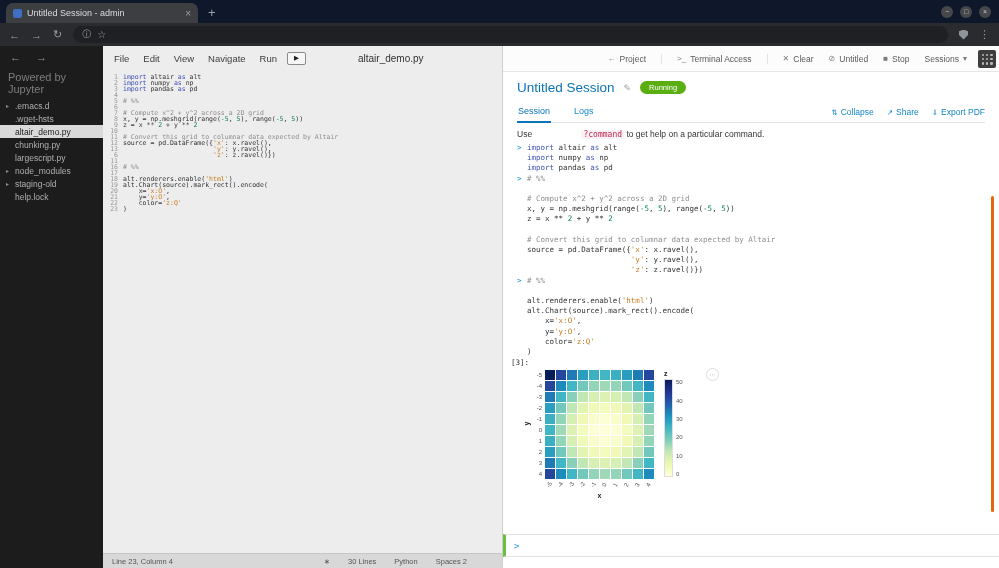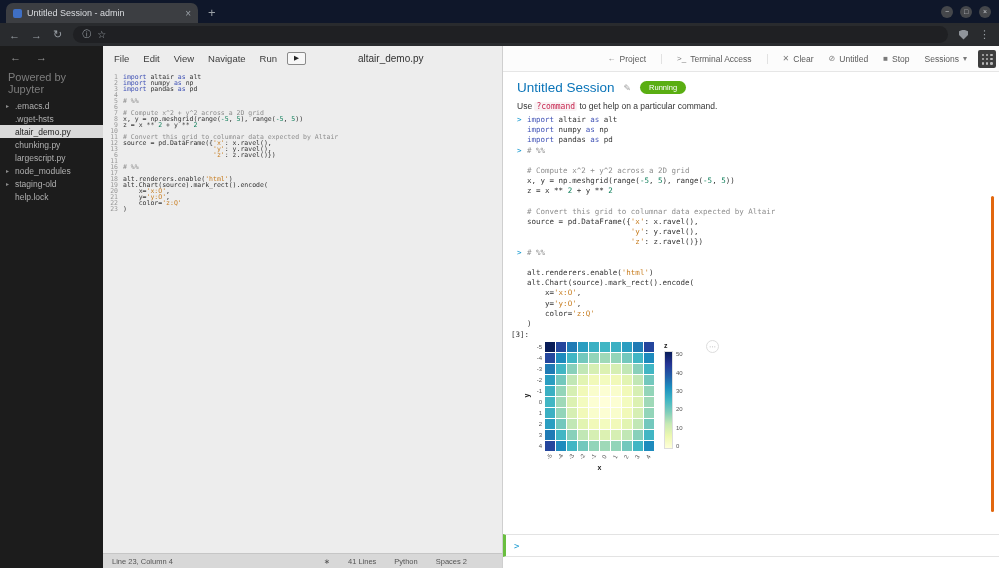--- a/index.html
+++ b/index.html
@@ -70,21 +70,21 @@
   .pencil { font-size:9px; color:#9a9a9a; cursor:pointer; }
   .badge { background:#5aae12; color:#fff; font-size:7.5px; padding:2px 9px; border-radius:9px; }
   .byline { margin-top:3px; font-size:8.5px; color:#555; }
   .tabs-row { margin-top:8px; display:flex; align-items:flex-end; border-bottom:1px solid #e4e4e4; }
   .s-tab { font-size:9px; color:#1587c8; padding:3px 1px 5px; margin-right:22px; cursor:pointer; }
   .s-tab.active { color:#0a74b8; border-bottom:2px solid #0a74b8; margin-bottom:-1px; }
   .tab-actions { margin-left:auto; display:flex; gap:13px; padding-bottom:5px; }
   .tab-action { display:flex; align-items:center; gap:3px; font-size:8.5px; color:#1587c8; cursor:pointer; }
   .tab-action span:first-child { font-size:7.5px; }
   .help-line { margin-top:6px; font-size:8.5px; color:#333; }
-  .help-code { font-family:"DejaVu Sans Mono", monospace; font-size:8px; color:#c7254e; background:#f9f2f4; border-radius:2px; padding:0 2px; }
+  .help-code { font-family:"DejaVu Sans Mono", monospace; font-size:8px; color:#c7254e; background:#f9f2f4; border-radius:2px; padding:0 2px;margin-left:47px; }
   .console { margin-top:4px; font-family:"DejaVu Sans Mono", monospace; font-size:7.5px; line-height:10.2px; color:#333; }
   .console-line { position:relative; padding-left:10px; white-space:pre; min-height:10.2px; }
   .prompt-mark { position:absolute; left:0; color:#1b9bd1; }
   .result-label { margin:1px 0 3px -6px; font-family:"DejaVu Sans Mono", monospace; font-size:7.5px; color:#333; }
 
   
   .chart { position:relative; margin-left:12px; margin-top:2px; width:190px; }
   .plot-row { display:flex; align-items:flex-start; }
   .ytitle { position:absolute; left:-4px; top:50px; transform:rotate(-90deg); font-size:7px; font-weight:bold; color:#222; }
   .ylabels { width:16px; }
@@ -281,21 +281,21 @@
       </div>
       <div class="code-row">
         <span class="gutter">23</span>
         <span class="code-text">)</span>
       </div>
     </div>
   <div class="statusbar">
     <span>Line 23, Column 4</span>
     <div class="status-right">
       <span>∗</span>
-      <span>41 Lines</span>
+      <span>30 Lines</span>
       <span>Python</span>
       <span>Spaces 2</span>
     </div>
   </div>
 </div>
 
 <div class="session">
   <div class="s-toolbar">
     <div class="tb-items">
         <div class="tb-item div-after">
@@ -336,20 +336,40 @@
     </div>
   </div>
 
   <div class="s-body">
     <div class="title-row">
       <span class="s-title">Untitled Session</span>
       <span class="pencil">✎</span>
       <span class="badge">Running</span>
     </div>
 
+    <div class="tabs-row">
+      <div style="display:flex;">
+          <div class="s-tab active">Session</div>
+          <div class="s-tab">Logs</div>
+        </div>
+      <div class="tab-actions">
+          <div class="tab-action">
+            <span>⇅</span>
+            <span>Collapse</span>
+          </div>
+          <div class="tab-action">
+            <span>↗</span>
+            <span>Share</span>
+          </div>
+          <div class="tab-action">
+            <span>⇓</span>
+            <span>Export PDF</span>
+          </div>
+        </div>
+    </div>
 
     <div class="help-line">
       <span>Use </span><span class="help-code">?command</span><span> to get help on a particular command.</span>
     </div>
 
     <div class="console">
         <div class="console-line"><span class="prompt-mark">&gt;</span><span><span class="tk-k">import</span> altair <span class="tk-k">as</span> alt</span></div>
         <div class="console-line"><span><span class="tk-k">import</span> numpy <span class="tk-k">as</span> np</span></div>
         <div class="console-line"><span><span class="tk-k">import</span> pandas <span class="tk-k">as</span> pd</span></div>
         <div class="console-line"><span class="prompt-mark">&gt;</span><span><span class="tk-c"># %%</span></span></div>

